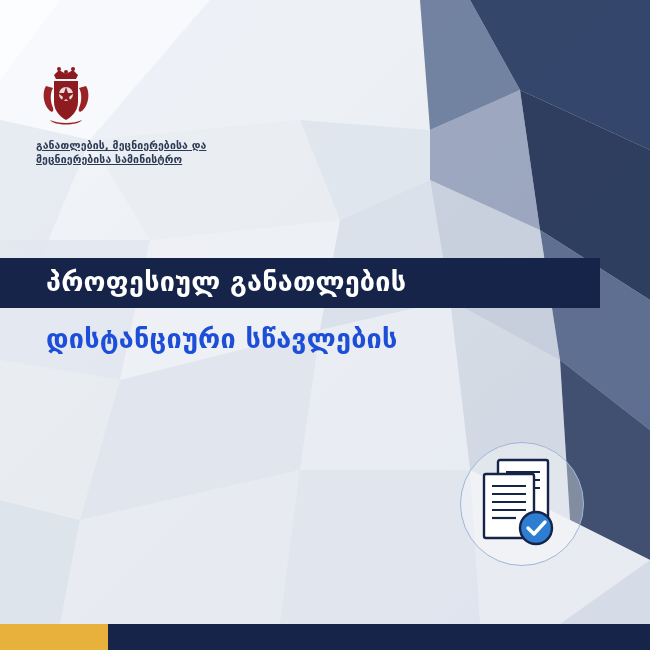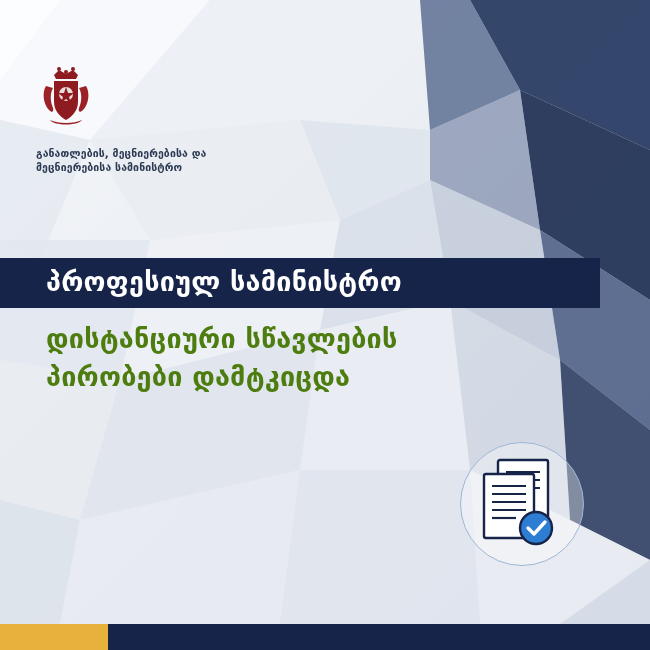--- a/index.html
+++ b/index.html
@@ -25,28 +25,29 @@
     left:36px; top:66px;
     width:300px;
   }
   .emblem {
     width:52px; height:62px;
     position:relative;
     margin-left:4px;
   }
   .emblem svg { display:block; }
   .ministry-text {
-    margin-top:18px;
+    margin-top:10px;
     font-family:"DejaVu Sans", sans-serif;
     font-size:10.5px;
     font-weight:bold;
     line-height:1.35;
     color:#2b3a53;
     letter-spacing:0.1px;
     max-width:230px;
+    text-decoration:underline;
   }
 
   
   .headline-wrap {
     position:absolute;
     left:0; top:258px;
     width:650px;
   }
   .headline-bar {
     background:#16244a;
@@ -56,21 +57,21 @@
     padding:9px 0 11px 46px;
     font-size:27px;
     font-weight:bold;
     line-height:1.1;
     letter-spacing:0.2px;
   }
   .headline-body {
     margin-top:12px;
     padding-left:46px;
     padding-right:40px;
-    color:#4d7c0f;
+    color:#1d4ed8;
     font-size:27px;
     font-weight:bold;
     line-height:1.42;
     letter-spacing:0.2px;
   }
   .headline-body span { display:block; }
 
   
   .doc-badge {
     position:absolute;
@@ -162,24 +163,23 @@
         <path d="M10 54 C18 58 34 58 42 54 C38 60 14 60 10 54 Z" fill="#9b2226"></path>
       </svg>
     </div>
     <div class="ministry-text">
       <span>განათლების, მეცნიერებისა და</span><br>
       <span>მეცნიერებისა სამინისტრო</span>
     </div>
   </div>
 
   <div class="headline-wrap">
-    <div class="headline-bar">პროფესიულ სამინისტრო</div>
+    <div class="headline-bar">პროფესიულ განათლების</div>
     <div class="headline-body">
       <span>დისტანციური სწავლების</span>
-      <span>პირობები დამტკიცდა</span>
     </div>
   </div>
 
   <div class="doc-badge">
     <div class="ring"></div>
     <svg width="92" height="96" viewBox="0 0 92 96" xmlns="http://www.w3.org/2000/svg">
 
       <rect x="22" y="4" width="50" height="64" rx="2" fill="#ffffff" stroke="#16244a" stroke-width="2.4"></rect>
       <line x1="30" y1="16" x2="64" y2="16" stroke="#16244a" stroke-width="2.2"></line>
       <line x1="30" y1="24" x2="64" y2="24" stroke="#16244a" stroke-width="2.2"></line>

